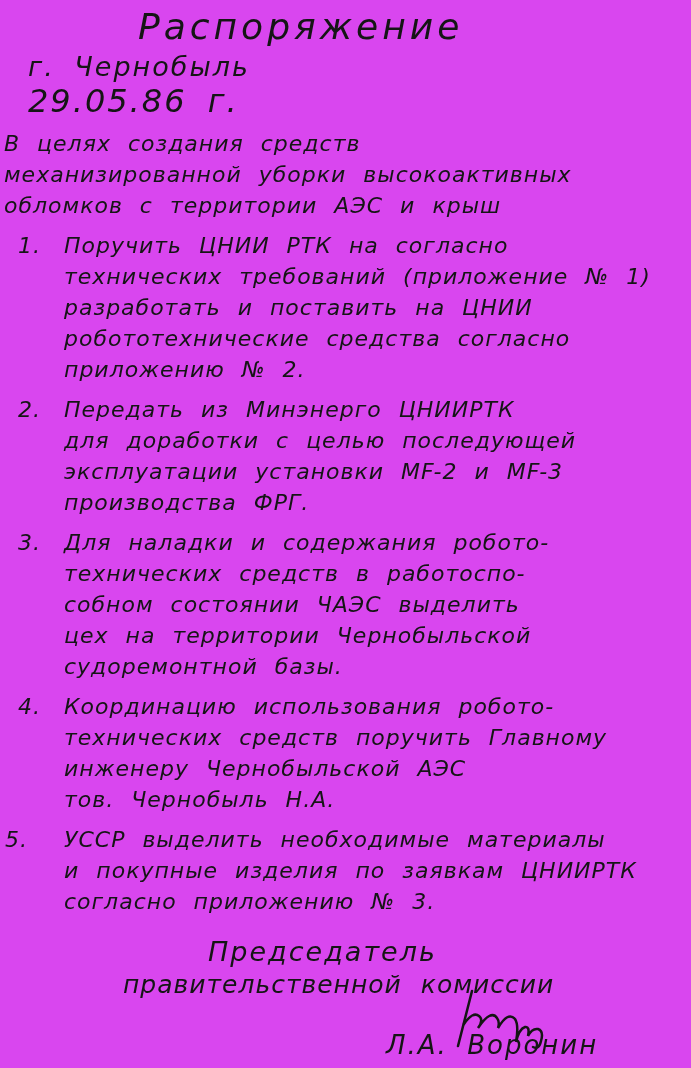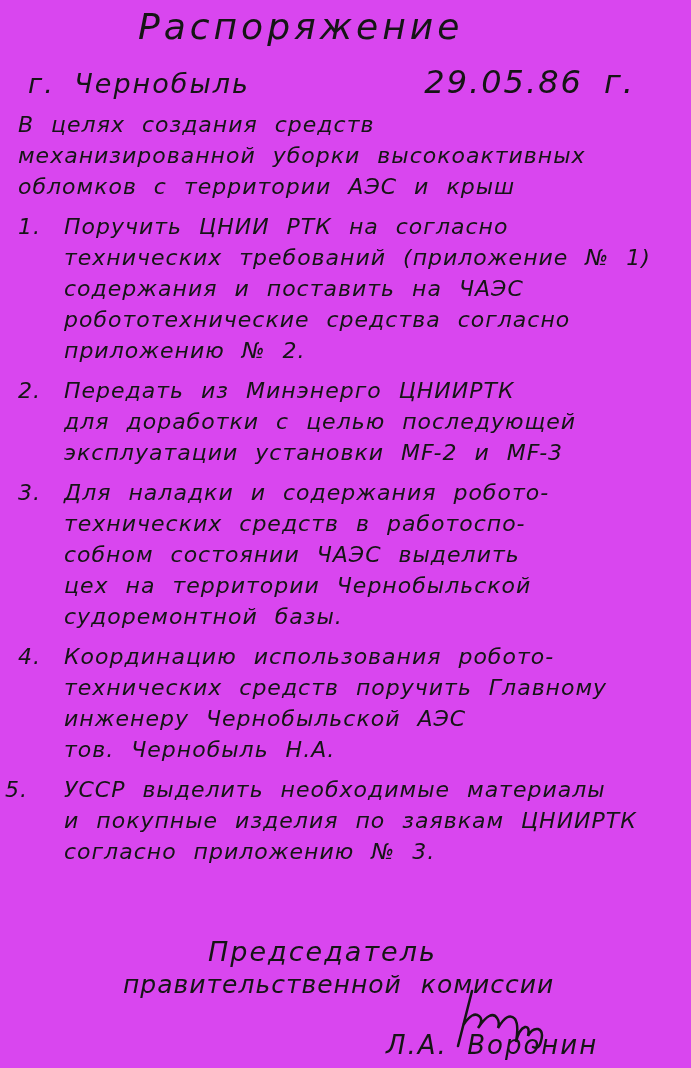--- a/index.html
+++ b/index.html
@@ -21,29 +21,30 @@
     font-size: 36px;
     letter-spacing: 4px;
     word-spacing: 6px;
     white-space: nowrap;
   }
 
   .place-date-row {
     display: flex;
     justify-content: space-between;
     align-items: baseline;
-    margin-top: 16px;
+    margin-top: 4px;
     padding: 0 56px 0 28px;
+    flex-direction: column;
   }
   .place { font-size: 27px; letter-spacing: 2px; }
   .date  { font-size: 32px; letter-spacing: 2px; }
 
   .doc-body { margin-top: 8px; font-size: 22px; line-height: 31px; }
 
-  .intro .line { padding-left: 18px; }
+  .intro .line { padding-left: 4px; }
   .intro .line.indent-first { }
 
   .item { position: relative; margin-top: 9px; padding-left: 64px; }
   .item .no {
     position: absolute;
     left: 18px;
     top: 0;
     width: 40px;
   }
   .item.item-5 .no { left: 5px; }
@@ -98,30 +99,31 @@
     <div class="intro">
       <div class="line indent-first">В  целях  создания  средств</div>
       <div class="line">механизированной  уборки  высокоактивных</div>
       <div class="line">обломков  с  территории  АЭС  и  крыш</div>
     </div>
 
     <div class="item item-1">
       <span class="no">1.</span>
       <span class="line">Поручить ЦНИИ РТК на согласно</span>
       <span class="line">технических  требований (приложение № 1)</span>
-      <span class="line">содержания  и  поставить  на  ЧАЭС</span>
+      <span class="line">разработать  и  поставить  на  ЦНИИ</span>
       <span class="line">робототехнические  средства  согласно</span>
       <span class="line">приложению  № 2.</span>
     </div>
 
     <div class="item item-2">
       <span class="no">2.</span>
       <span class="line">Передать  из  Минэнерго  ЦНИИРТК</span>
       <span class="line">для  доработки  с  целью  последующей</span>
       <span class="line">эксплуатации  установки  MF-2 и MF-3</span>
+      <span class="line">производства  ФРГ.</span>
     </div>
 
     <div class="item item-3">
       <span class="no">3.</span>
       <span class="line">Для  наладки  и  содержания  робото-</span>
       <span class="line">технических  средств  в  работоспо-</span>
       <span class="line">собном  состоянии  ЧАЭС  выделить</span>
       <span class="line">цех  на  территории  Чернобыльской</span>
       <span class="line">судоремонтной  базы.</span>
     </div>

